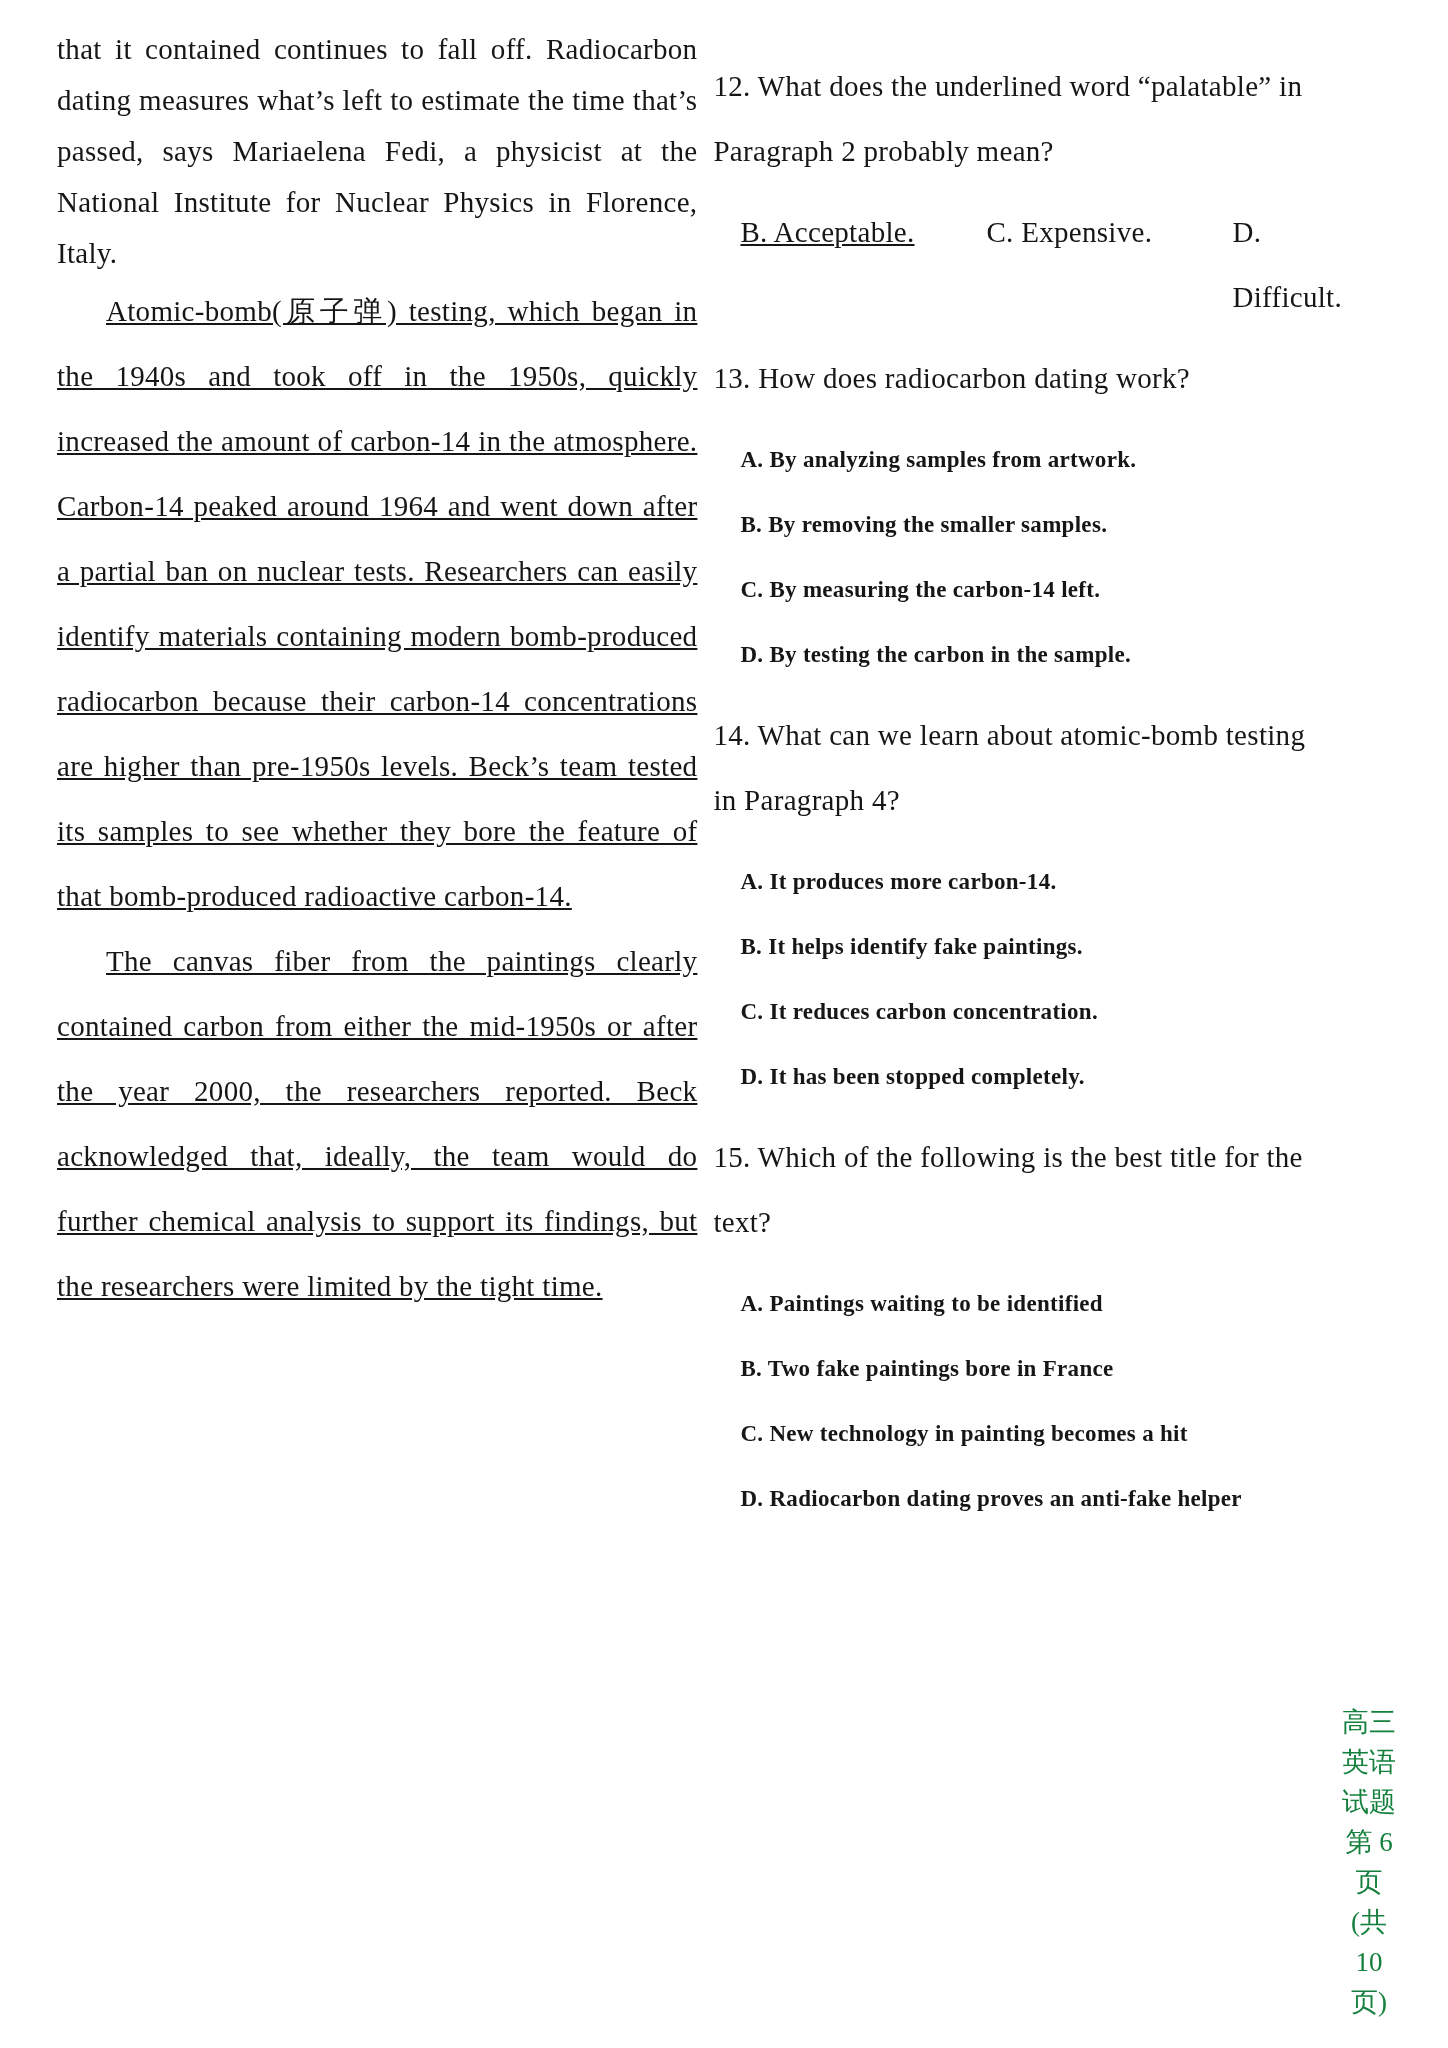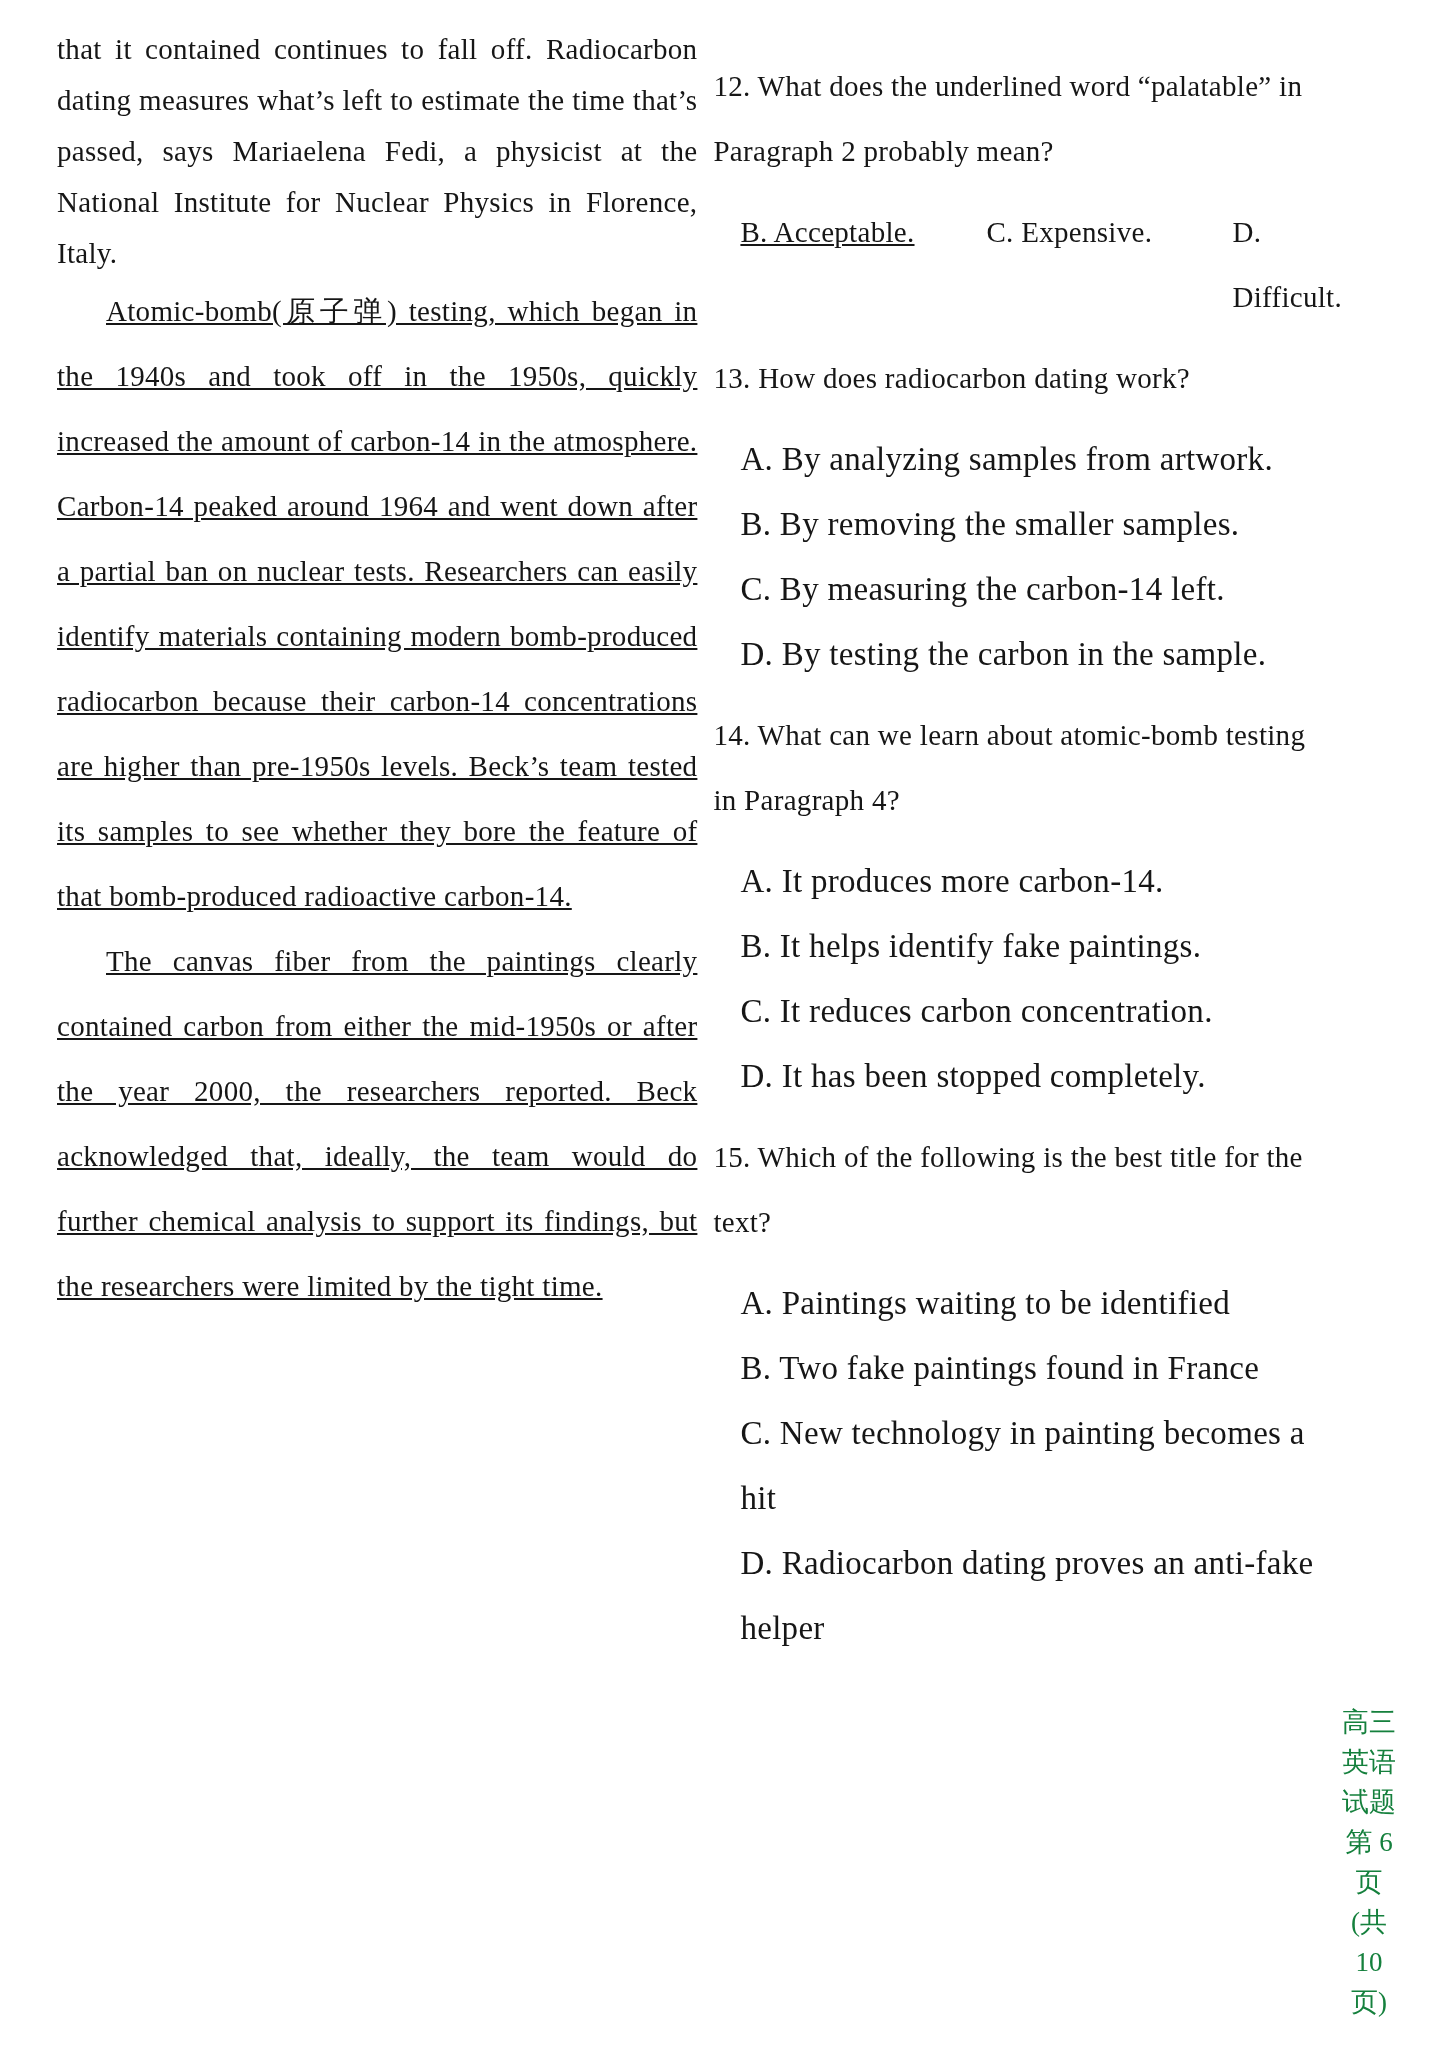--- a/index.html
+++ b/index.html
@@ -51,23 +51,24 @@
     line-height: 65px;
     letter-spacing: 0.3px;
   }
   .options-row .opt-a { width: 210px; }
   .options-row .opt-b { width: 246px; text-decoration: underline; }
   .options-row .opt-c { width: 246px; }
   .options-row .opt-d { flex: 1; font-family: Liberation Serif, serif; }
   .opt-line {
     margin: 0;
     padding-left: 43px;
-    font-size: 33px;
+    font-size: 23px;
     line-height: 65px;
     letter-spacing: 0.3px;
+    font-weight: bold;
   }
   .footer {
     margin-top: auto;
     text-align: center;
     font-size: 27px;
     line-height: 40px;
     color: #15803d;
   }
 </style>
 </head>
@@ -104,21 +105,21 @@
       <p class="q-line"><span>14.</span> <span>What can we learn about atomic-bomb testing in Paragraph 4?</span></p>
       <p class="opt-line">A. It produces more carbon-14.</p>
       <p class="opt-line">B. It helps identify fake paintings.</p>
       <p class="opt-line">C. It reduces carbon concentration.</p>
       <p class="opt-line">D. It has been stopped completely.</p>
     </div>
 
     <div>
       <p class="q-line"><span>15.</span> <span>Which of the following is the best title for the text?</span></p>
       <p class="opt-line">A. Paintings waiting to be identified</p>
-      <p class="opt-line">B. Two fake paintings found in France</p>
+      <p class="opt-line">B. Two fake paintings bore in France</p>
       <p class="opt-line">C. New technology in painting becomes a hit</p>
       <p class="opt-line">D. Radiocarbon dating proves an anti-fake helper</p>
     </div>
 
   </div>
 
   <div class="footer">
     <span>高三英语试题　第 6 页　(共 10 页)</span>
   </div>
 

